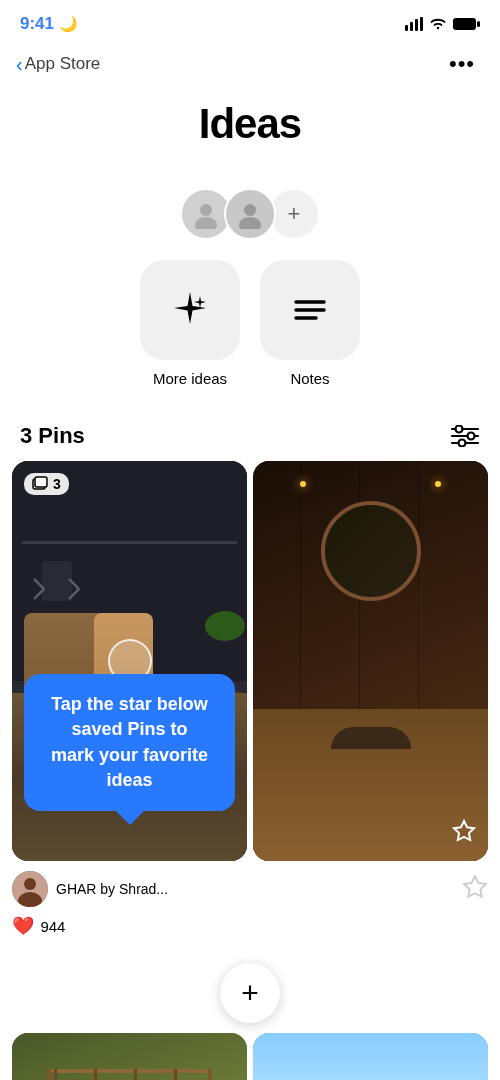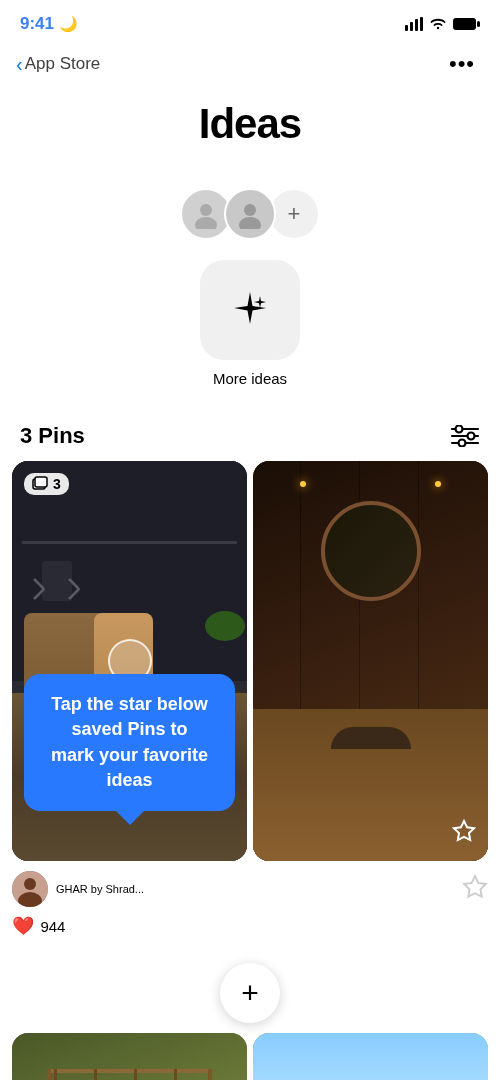--- a/index.html
+++ b/index.html
@@ -266,21 +266,21 @@
       width: 36px;
       height: 36px;
       border-radius: 50%;
       background: #888;
       overflow: hidden;
       display: flex;
       align-items: center;
       justify-content: center;
     }
     .author-name {
-      font-size: 11px;
+      font-size: 14px;
       color: #000;
       font-weight: 400;
     }
 
     .likes-row {
       display: flex;
       align-items: center;
       gap: 6px;
       padding: 2px 12px 16px 12px;
     }
@@ -401,20 +401,30 @@
     <div class="action-btn-icon">
       <svg width="48" height="48" viewBox="0 0 48 48" fill="none">
         <path d="M24 6 L26.5 20 L40 22 L26.5 24.5 L24 38 L21.5 24.5 L8 22 L21.5 20 Z" fill="#000"></path>
         <path d="M34 10 L35 15 L40 16 L35 17.2 L34 22 L33 17.2 L28 16 L33 15 Z" fill="#000"></path>
       </svg>
     </div>
     <span class="action-btn-label">More ideas</span>
   </div>
 
 
+  <div class="action-btn-wrapper">
+    <div class="action-btn-icon">
+      <svg width="44" height="44" viewBox="0 0 44 44" fill="none">
+        <line x1="8" y1="14" x2="36" y2="14" stroke="#000" stroke-width="3.5" stroke-linecap="round"></line>
+        <line x1="8" y1="22" x2="36" y2="22" stroke="#000" stroke-width="3.5" stroke-linecap="round"></line>
+        <line x1="8" y1="30" x2="28" y2="30" stroke="#000" stroke-width="3.5" stroke-linecap="round"></line>
+      </svg>
+    </div>
+    <span class="action-btn-label">Notes</span>
+  </div>
 </div>
 
 <div class="pins-header">
   <span class="pins-count">3 Pins</span>
   <div class="filter-btn">
     <svg width="30" height="22" viewBox="0 0 30 22" fill="none">
       <line x1="2" y1="4" x2="28" y2="4" stroke="#000" stroke-width="2.2" stroke-linecap="round"></line>
       <circle cx="9" cy="4" r="3.5" fill="#fff" stroke="#000" stroke-width="2.2"></circle>
       <line x1="2" y1="11" x2="28" y2="11" stroke="#000" stroke-width="2.2" stroke-linecap="round"></line>
       <circle cx="21" cy="11" r="3.5" fill="#fff" stroke="#000" stroke-width="2.2"></circle>

